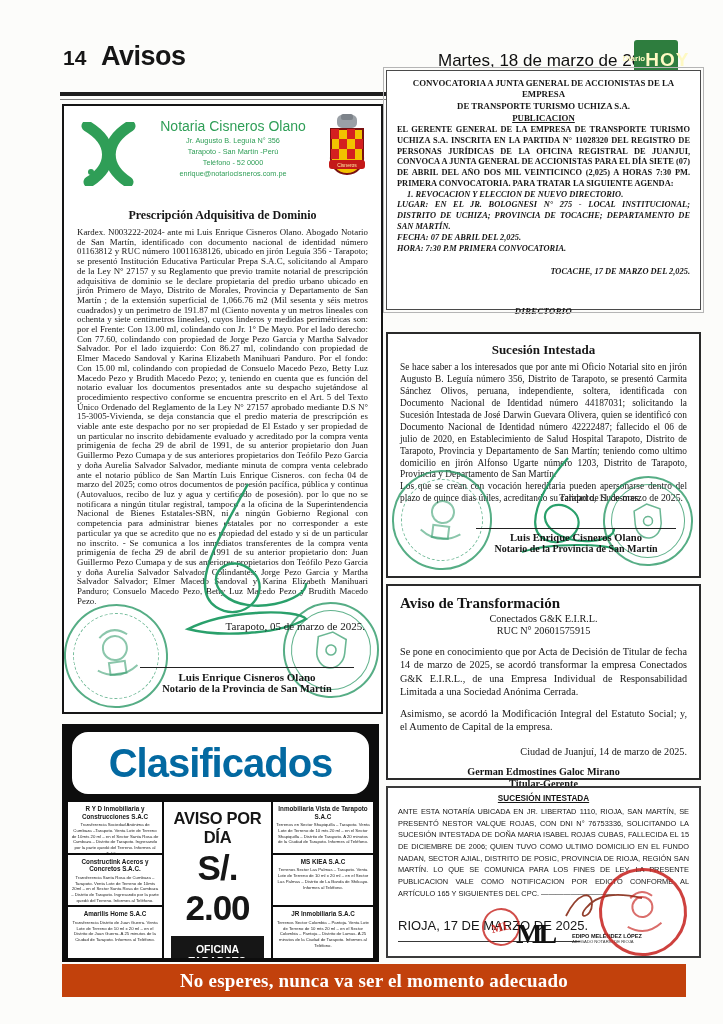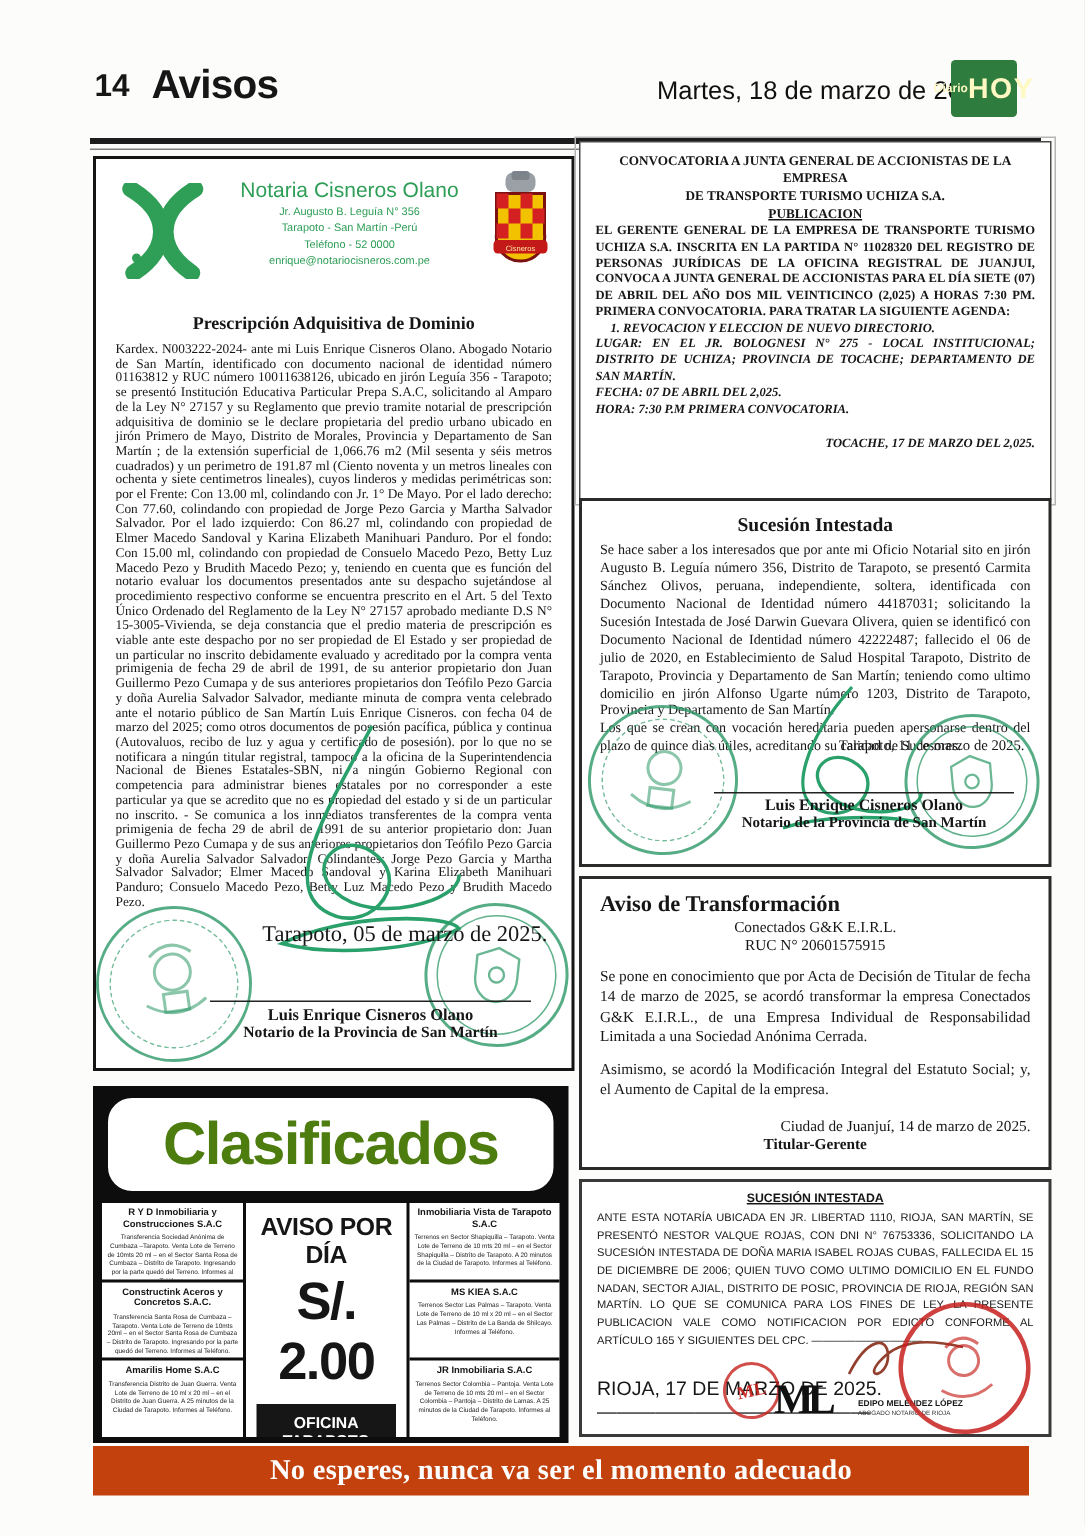--- a/index.html
+++ b/index.html
@@ -18,53 +18,53 @@
   
   .nt-box{left:62px;top:104px;width:317px;height:606px;border:2px solid #151515;background:#fff;}
   .nt-head{position:relative;height:100px;}
   .nt-logo{position:absolute;left:14px;top:16px;width:60px;height:64px;}
   .nt-meta{position:absolute;left:80px;top:12px;width:178px;text-align:center;color:#2f9e57;}
   .nt-name{font:14px "Liberation Sans",sans-serif;margin-bottom:2px;}
   .nt-line{font:7.3px "Liberation Sans",sans-serif;line-height:1.5;}
   .nt-crest{position:absolute;right:12px;top:8px;width:44px;height:64px;}
   .nt-title{text-align:center;font-weight:bold;font-size:12px;margin-top:2px;}
   .nt-body{margin:5px 13px 0 13px;font-size:8.9px;line-height:9.7px;text-align:justify;}
-  .nt-date{right:16px;bottom:80px;font-size:15px;}
+  .nt-date{right:16px;bottom:80px;font-size:11px;}
   .nt-signer{left:76px;bottom:18px;width:214px;text-align:center;border-top:1.3px solid #222;padding-top:3px;background:transparent;}
   .nt-signer .n{font-weight:bold;font-size:11px;}
   .nt-signer .t{font-weight:bold;font-size:10.4px;}
   
   .stamp{border-radius:50%;}
   .g-ring{border:2.5px solid rgba(44,152,102,.8);}
   .stamp .inner{position:absolute;inset:7px;border:1.4px dashed rgba(44,152,102,.65);border-radius:50%;}
   .seal .inner2{position:absolute;inset:6px;border:1.3px solid rgba(44,152,102,.75);border-radius:50%;}
   .r-ring{border:3px solid rgba(198,32,28,.85);}
   .stamp svg{position:absolute;inset:0;width:100%;height:100%;}
   .st-g1{left:0px;bottom:4px;width:100px;height:100px;transform:rotate(-8deg);}
   .se-g1{right:2px;bottom:14px;width:92px;height:92px;transform:rotate(6deg);}
   .sig-nt{left:112px;bottom:58px;width:150px;height:175px;}
   
   .cl-box{left:62px;top:724px;width:317px;height:238px;background:#0d0d0d;}
   .cl-label{margin:8px 10px 8px 10px;height:58px;background:#fff;border-radius:16px;border:2px solid #fff;
             display:flex;align-items:center;justify-content:center;
-            font:bold 40px "Liberation Sans",sans-serif;color:#4d7c0f;letter-spacing:-1px;}
+            font:bold 40px "Liberation Sans",sans-serif;color:#0369a1;letter-spacing:-1px;}
   .cl-grid{margin:0 6px;background:#fff;display:grid;grid-template-columns:96px 1fr 102px;height:156px;}
   .cl-colL{border-right:2px solid #0d0d0d;display:flex;flex-direction:column;}
   .cl-colR{border-left:2px solid #0d0d0d;display:flex;flex-direction:column;}
   .cl-ad{border-bottom:2px solid #0d0d0d;padding:3px 3px;text-align:center;flex:1;overflow:hidden;}
   .cl-ad:last-child{border-bottom:none;}
   .cl-ad-name{font:bold 6.3px "Liberation Sans",sans-serif;line-height:1.2;margin-bottom:2px;}
   .cl-ad-body{font:4.3px "Liberation Sans",sans-serif;line-height:1.35;color:#222;}
   .cl-mid{padding-top:7px;text-align:center;overflow:hidden;}
   .cl-aviso{font:bold 16.5px "Liberation Sans",sans-serif;letter-spacing:-.3px;}
   .cl-price{font:bold 35px "Liberation Sans",sans-serif;letter-spacing:-1px;margin-top:1px;}
   .cl-office{background:#161616;color:#fff;margin:8px 7px 0 7px;padding:7px 2px 8px 2px;}
   .cl-o1{font:bold 10.5px "Liberation Sans",sans-serif;}
   
-  .cv-box{left:386px;top:94px;width:315px;height:240px;border:1.5px solid #4a4a4a;outline:1px solid #b5b5b5;outline-offset:2px;
+  .cv-box{left:386px;top:70px;width:315px;height:240px;border:1.5px solid #4a4a4a;outline:1px solid #b5b5b5;outline-offset:2px;
           background:#fff;padding:7px 10px;box-sizing:border-box;font-family:Liberation Serif, serif;}
   .cv-t{text-align:center;font-weight:bold;font-size:8.8px;line-height:1.3;}
   .cv-sub{text-align:center;font-weight:bold;font-size:8.8px;text-decoration:underline;margin:1px 0 2px 0;}
   .cv-body{font-weight:bold;font-size:8.4px;line-height:1.27;text-align:justify;}
   .cv-ag{font-style:italic;font-weight:bold;font-size:8.4px;line-height:1.33;margin-left:10px;}
   .cv-meta{font-style:italic;font-weight:bold;font-size:8.4px;line-height:1.3;text-align:justify;}
   .cv-date{font-style:italic;font-weight:bold;font-size:8.4px;text-align:right;margin-top:12px;}
   .cv-dir{font-style:italic;font-weight:bold;font-size:8.6px;text-align:center;margin-top:30px;letter-spacing:.4px;}
   .s1-box{left:386px;top:332px;width:315px;height:246px;border:2px solid #2a2a2a;background:#fff;
           padding:6px 12px;box-sizing:border-box;position:absolute;}
@@ -268,20 +268,21 @@
     </div>
   </div>
 
   <div class="abs tr-box">
     <div class="tr-t">Aviso de Transformación</div>
     <div class="tr-c">Conectados G&amp;K E.I.R.L.</div>
     <div class="tr-c">RUC N° 20601575915</div>
     <div class="tr-b">Se pone en conocimiento que por Acta de Decisión de Titular de fecha 14 de marzo de 2025, se acordó transformar la empresa Conectados G&amp;K E.I.R.L., de una Empresa Individual de Responsabilidad Limitada a una Sociedad Anónima Cerrada.</div>
     <div class="tr-b">Asimismo, se acordó la Modificación Integral del Estatuto Social; y, el Aumento de Capital de la empresa.</div>
     <div class="tr-date">Ciudad de Juanjuí, 14 de marzo de 2025.</div>
+    <div class="tr-n">German Edmostines Galoc Mirano</div>
     <div class="tr-tt">Titular-Gerente</div>
   </div>
 
   <div class="s2-box">
     <div class="s2-title">SUCESIÓN INTESTADA</div>
     <div class="s2-body">ANTE ESTA NOTARÍA UBICADA EN JR. LIBERTAD 1110, RIOJA, SAN MARTÍN, SE PRESENTÓ NESTOR VALQUE ROJAS, CON DNI N° 76753336, SOLICITANDO LA SUCESIÓN INTESTADA DE DOÑA MARIA ISABEL ROJAS CUBAS, FALLECIDA EL 15 DE DICIEMBRE DE 2006; QUIEN TUVO COMO ULTIMO DOMICILIO EN EL FUNDO NADAN, SECTOR AJIAL, DISTRITO DE POSIC, PROVINCIA DE RIOJA, REGIÓN SAN MARTÍN. LO QUE SE COMUNICA PARA LOS FINES DE LEY. LA PRESENTE PUBLICACION VALE COMO NOTIFICACION POR EDICTO CONFORME AL ARTÍCULO 165 Y SIGUIENTES DEL CPC. ——————————</div>
     <div class="s2-date">RIOJA, 17 DE MARZO DE 2025. ——————————————</div>
     <div class="s2-mlred">ML</div>
     <div class="s2-mlblk">ML</div>
     <svg class="abs sig-s2" viewBox="0 0 92 48">

